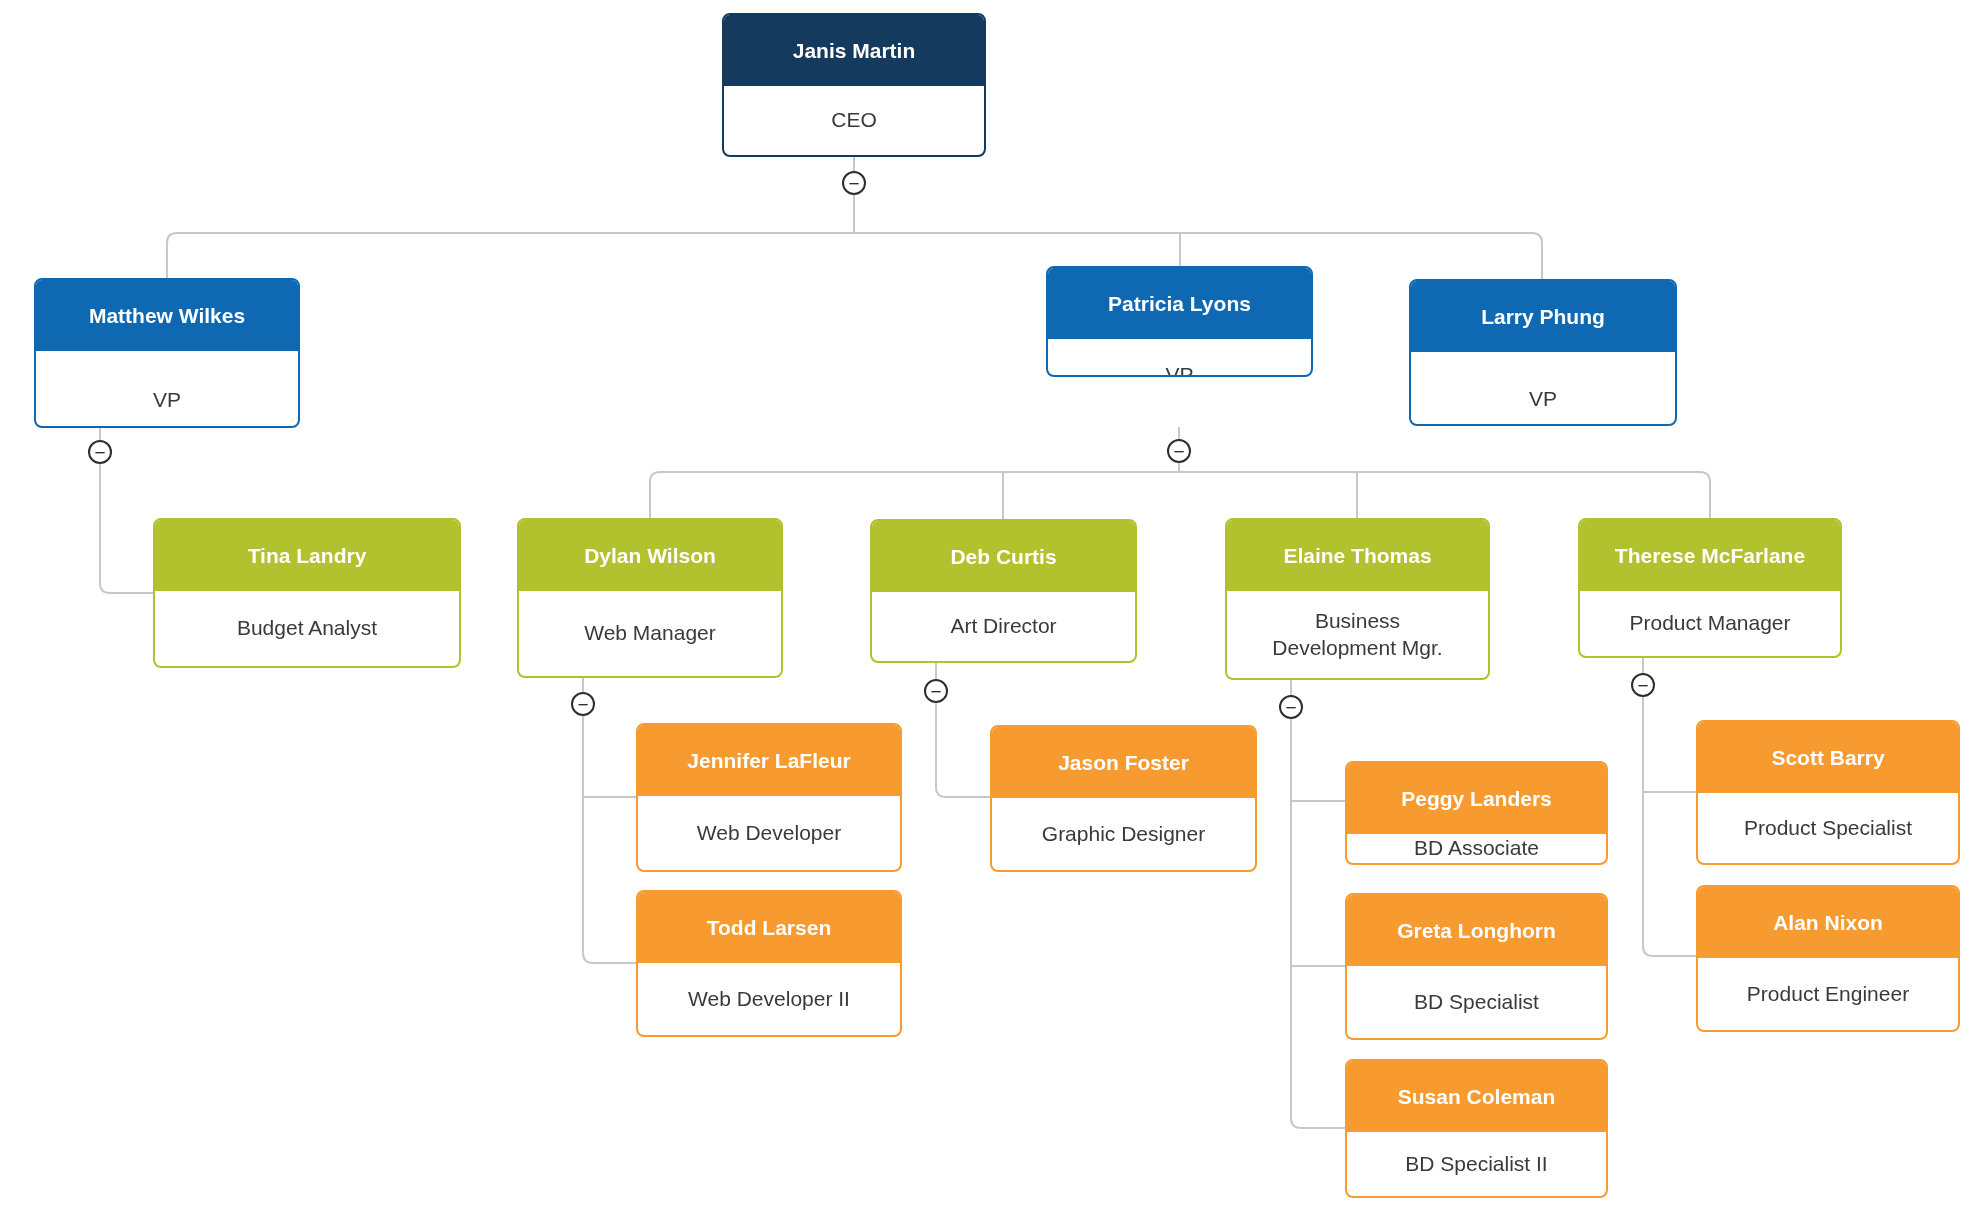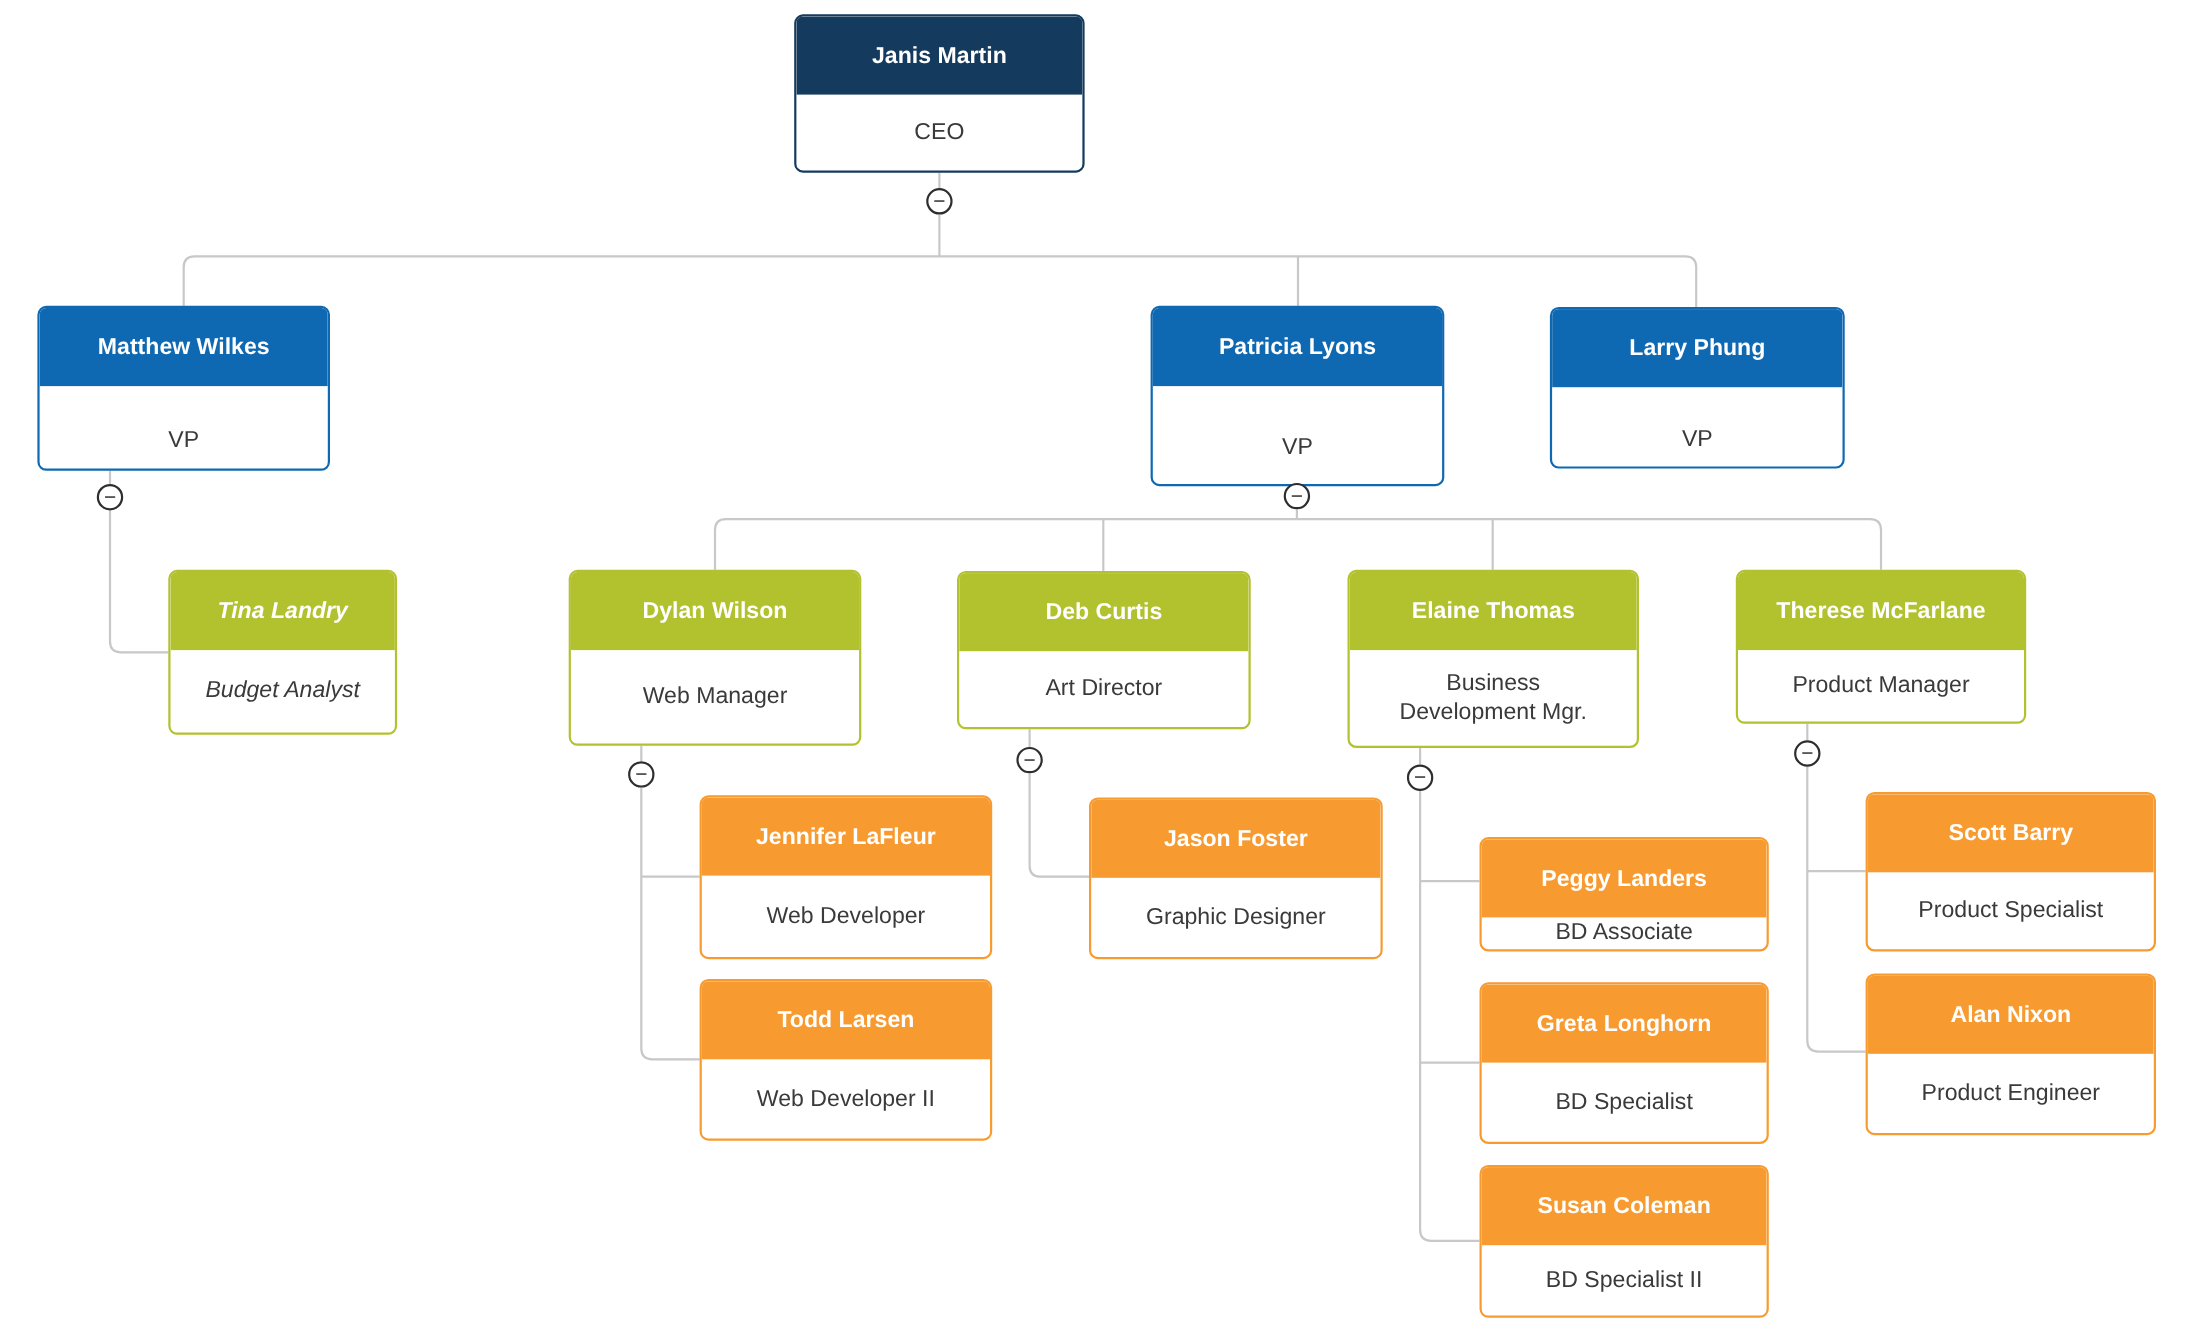--- a/index.html
+++ b/index.html
@@ -32,23 +32,23 @@
   .collapse{
     position:absolute;width:24px;height:24px;border-radius:50%;box-sizing:border-box;
     background:#ffffff;border:2px solid #2e2e2e;color:#2e2e2e;
     display:flex;align-items:center;justify-content:center;
     font-size:19px;line-height:1;cursor:pointer;user-select:none;
   }
 
   
   #n-ceo     {left:722px; top:13px;  width:264px;height:144px;}
   #n-matthew {left:34px;  top:278px; width:266px;height:150px;}
-  #n-patricia{left:1046px;top:278px; width:267px;height:164px;}
+  #n-patricia{left:1046px;top:266px; width:267px;height:111px;}
   #n-larry   {left:1409px;top:279px; width:268px;height:147px;}
-  #n-tina    {left:153px; top:518px; width:208px;height:150px;font-style:italic;}
+  #n-tina    {left:153px; top:518px; width:308px;height:150px;}
   #n-dylan   {left:517px; top:518px; width:266px;height:160px;}
   #n-deb     {left:870px; top:519px; width:267px;height:144px;}
   #n-elaine  {left:1225px;top:518px; width:265px;height:162px;}
   #n-therese {left:1578px;top:518px; width:264px;height:140px;}
   #n-jennifer{left:636px; top:723px; width:266px;height:149px;}
   #n-todd    {left:636px; top:890px; width:266px;height:147px;justify-content:space-between;}
   #n-jason   {left:990px; top:725px; width:267px;height:147px;}
   #n-peggy   {left:1345px;top:761px; width:263px;height:104px;}
   #n-greta   {left:1345px;top:893px; width:263px;height:147px;}
   #n-susan   {left:1345px;top:1059px;width:263px;height:139px;}

